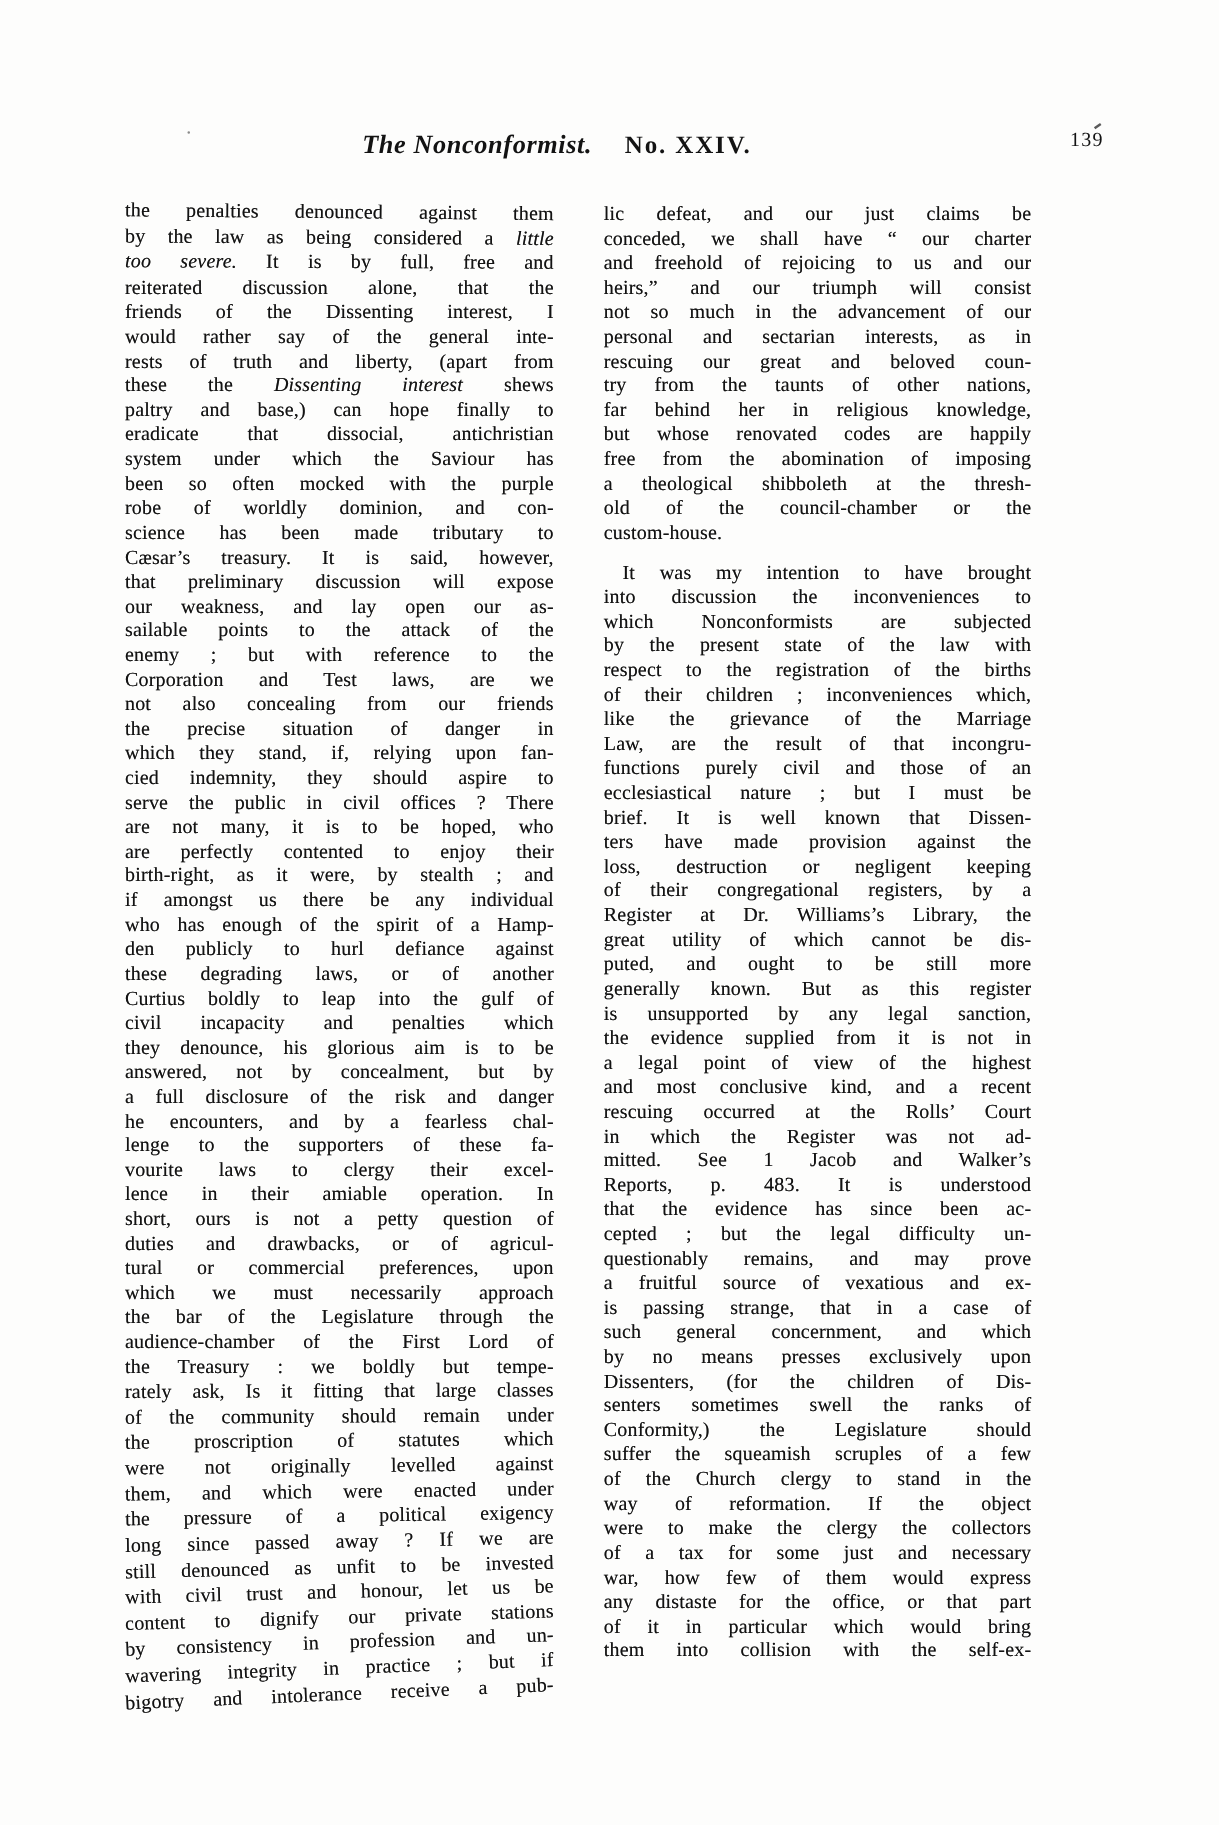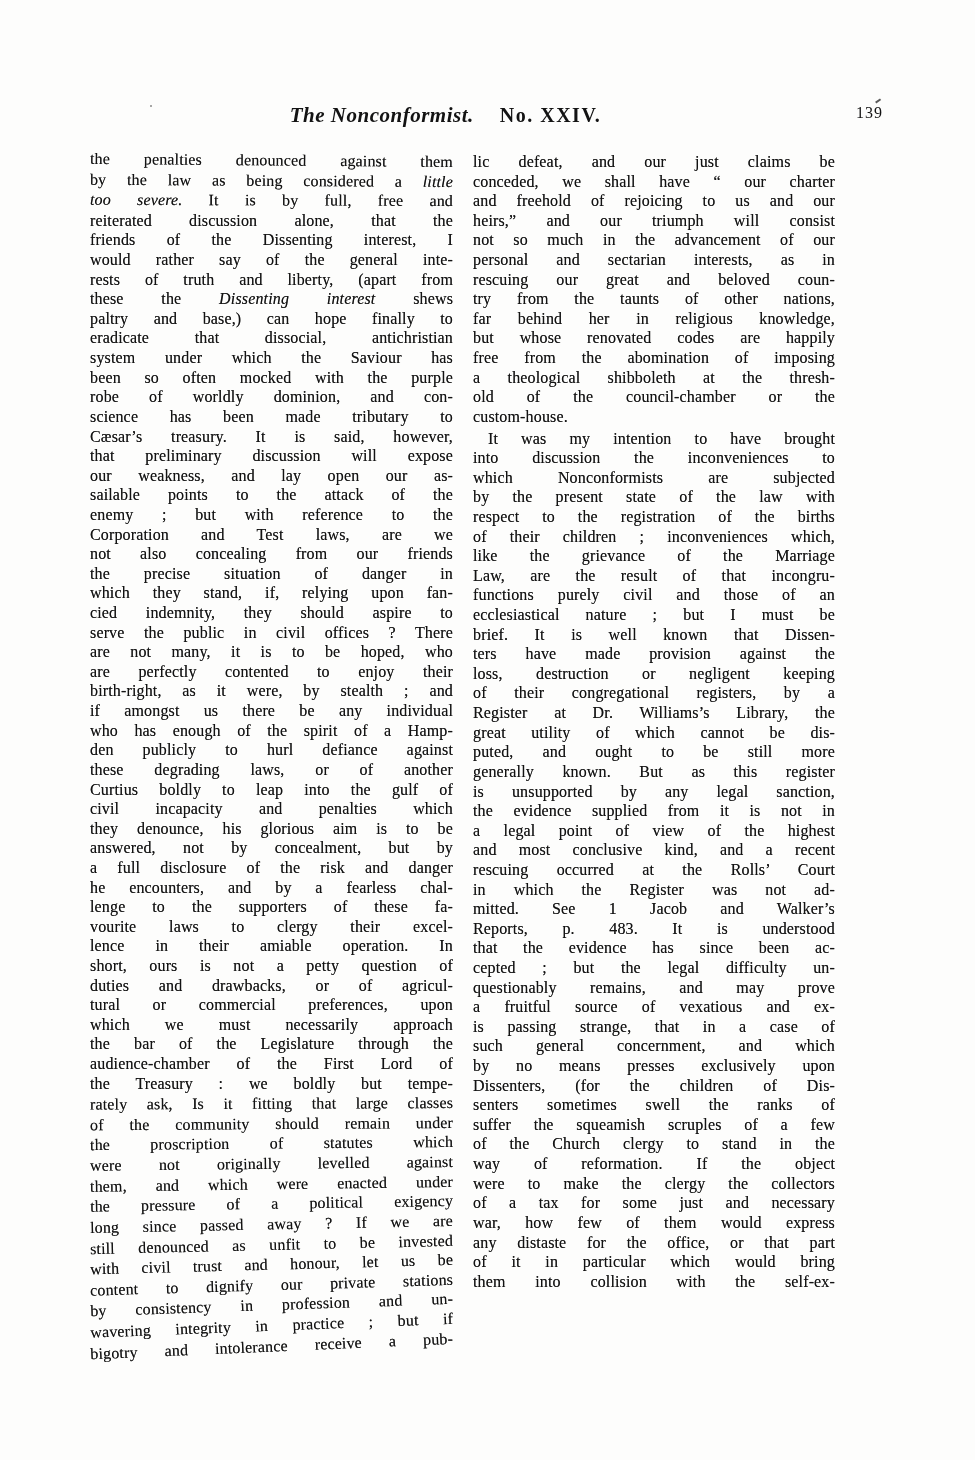--- a/index.html
+++ b/index.html
@@ -56,21 +56,21 @@
   .text-block {
     position: absolute;
     left: 88px; top: 150px;
     width: 749px;
     display: flex;
     gap: 16px;
   }
   .column { width: 367px; }
   .col-right { width: 366px; }
 
-  .para { margin: 2px; }
+  .para { margin: 12px; }
   .line {
     font-size: 16px;
     line-height: 19.62px;
     height: 19.62px;
     text-align: justify;
     text-align-last: justify;
     letter-spacing: 0.15px;
     text-shadow: 0 0 0.45px rgba(10,10,10,0.6);
     white-space: normal;
   }
@@ -226,20 +226,21 @@
         <div class="line">Reports, p. 483. It is understood</div>
         <div class="line">that the evidence has since been ac-</div>
         <div class="line">cepted ; but the legal difficulty un-</div>
         <div class="line">questionably remains, and may prove</div>
         <div class="line">a fruitful source of vexatious and ex-</div>
         <div class="line">is passing strange, that in a case of</div>
         <div class="line">such general concernment, and which</div>
         <div class="line">by no means presses exclusively upon</div>
         <div class="line">Dissenters, (for the children of Dis-</div>
         <div class="line">senters sometimes swell the ranks of</div>
+        <div class="line">Conformity,) the Legislature should</div>
         <div class="line">suffer the squeamish scruples of a few</div>
         <div class="line">of the Church clergy to stand in the</div>
         <div class="line">way of reformation. If the object</div>
         <div class="line">were to make the clergy the collectors</div>
         <div class="line">of a tax for some just and necessary</div>
         <div class="line">war, how few of them would express</div>
         <div class="line">any distaste for the office, or that part</div>
         <div class="line">of it in particular which would bring</div>
         <div class="line">them into collision with the self-ex-</div>
       </div>

